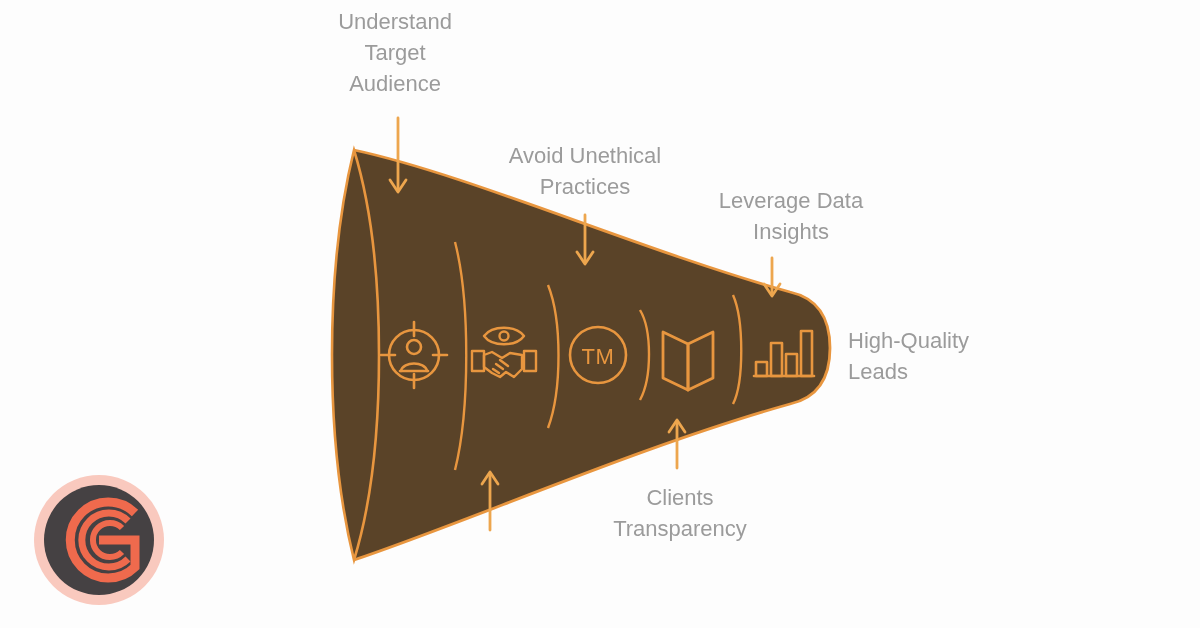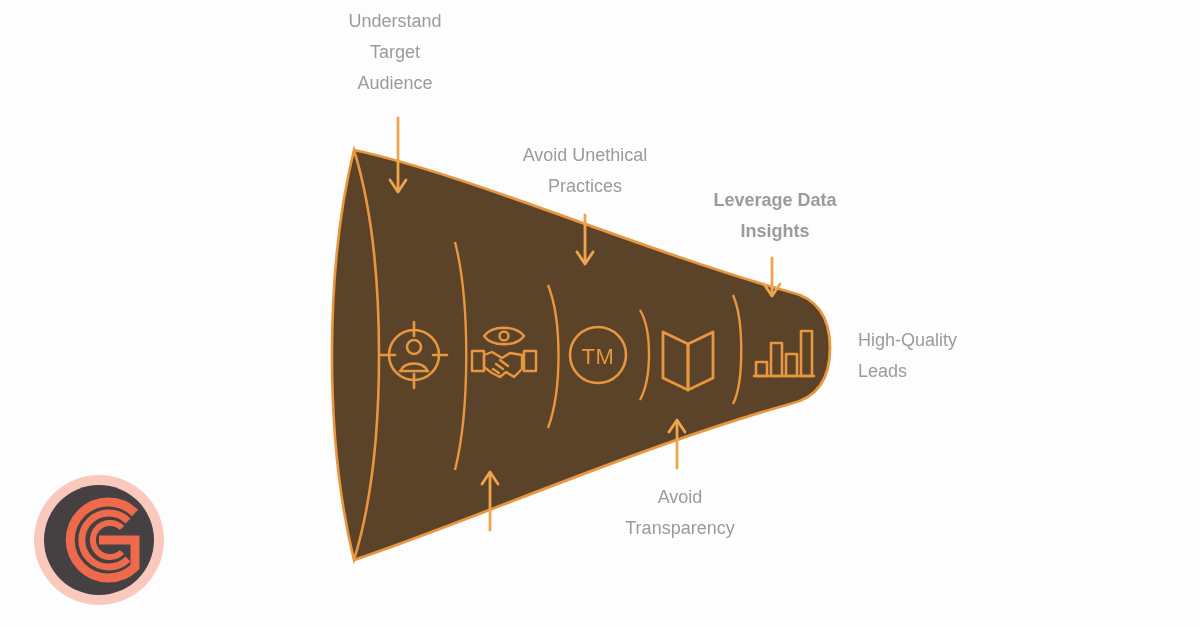--- a/index.html
+++ b/index.html
@@ -21,35 +21,35 @@
   #figure {
     position: absolute;
     top: 0;
     left: 0;
     width: 1200px;
     height: 628px;
   }
   .callout {
     position: absolute;
     color: #9b9b9b;
-    font-size: 18px;
+    font-size: 22px;
     line-height: 31px;
     font-family: "Liberation Sans", sans-serif;
     white-space: pre-line;
   }
   .ct-center { text-align: center; }
   .ct-right  { text-align: right; }
   .ct-left   { text-align: left; }
 
   
   #lbl-understand      { left: 275px; top:   6px; width: 240px; }
   #lbl-avoid           { left: 450px; top: 131px; width: 270px; margin-top: 9px; }
-  #lbl-leverage        { left: 655px; top: 185px; width: 240px; font-weight: bold; }
+  #lbl-leverage        { left: 671px; top: 185px; width: 240px; }
   #lbl-potential       { left: 130px; top: 325px; width: 170px; }
-  #lbl-highquality     { left: 848px; top: 325px; width: 210px; margin-left: 10px; }
+  #lbl-highquality     { left: 848px; top: 325px; width: 210px; }
   #lbl-ensure          { left: 565px; top: 482px; width: 230px; }
   #lbl-build           { left: 380px; top: 533px; width: 230px; }
 </style>
 </head>
 <body>
 
 <div id="canvas">
 
   <svg id="figure" viewBox="0 0 1200 628">
 
@@ -180,17 +180,17 @@
   <div class="callout ct-center" id="lbl-avoid">Avoid Unethical
 Practices</div>
 
   <div class="callout ct-center" id="lbl-leverage">Leverage Data
 Insights</div>
 
 
   <div class="callout ct-left" id="lbl-highquality">High-Quality
 Leads</div>
 
-  <div class="callout ct-center" id="lbl-ensure">Avoid
+  <div class="callout ct-center" id="lbl-ensure">Clients
 Transparency</div>
 
 
 </div>
 
 </body></html>

